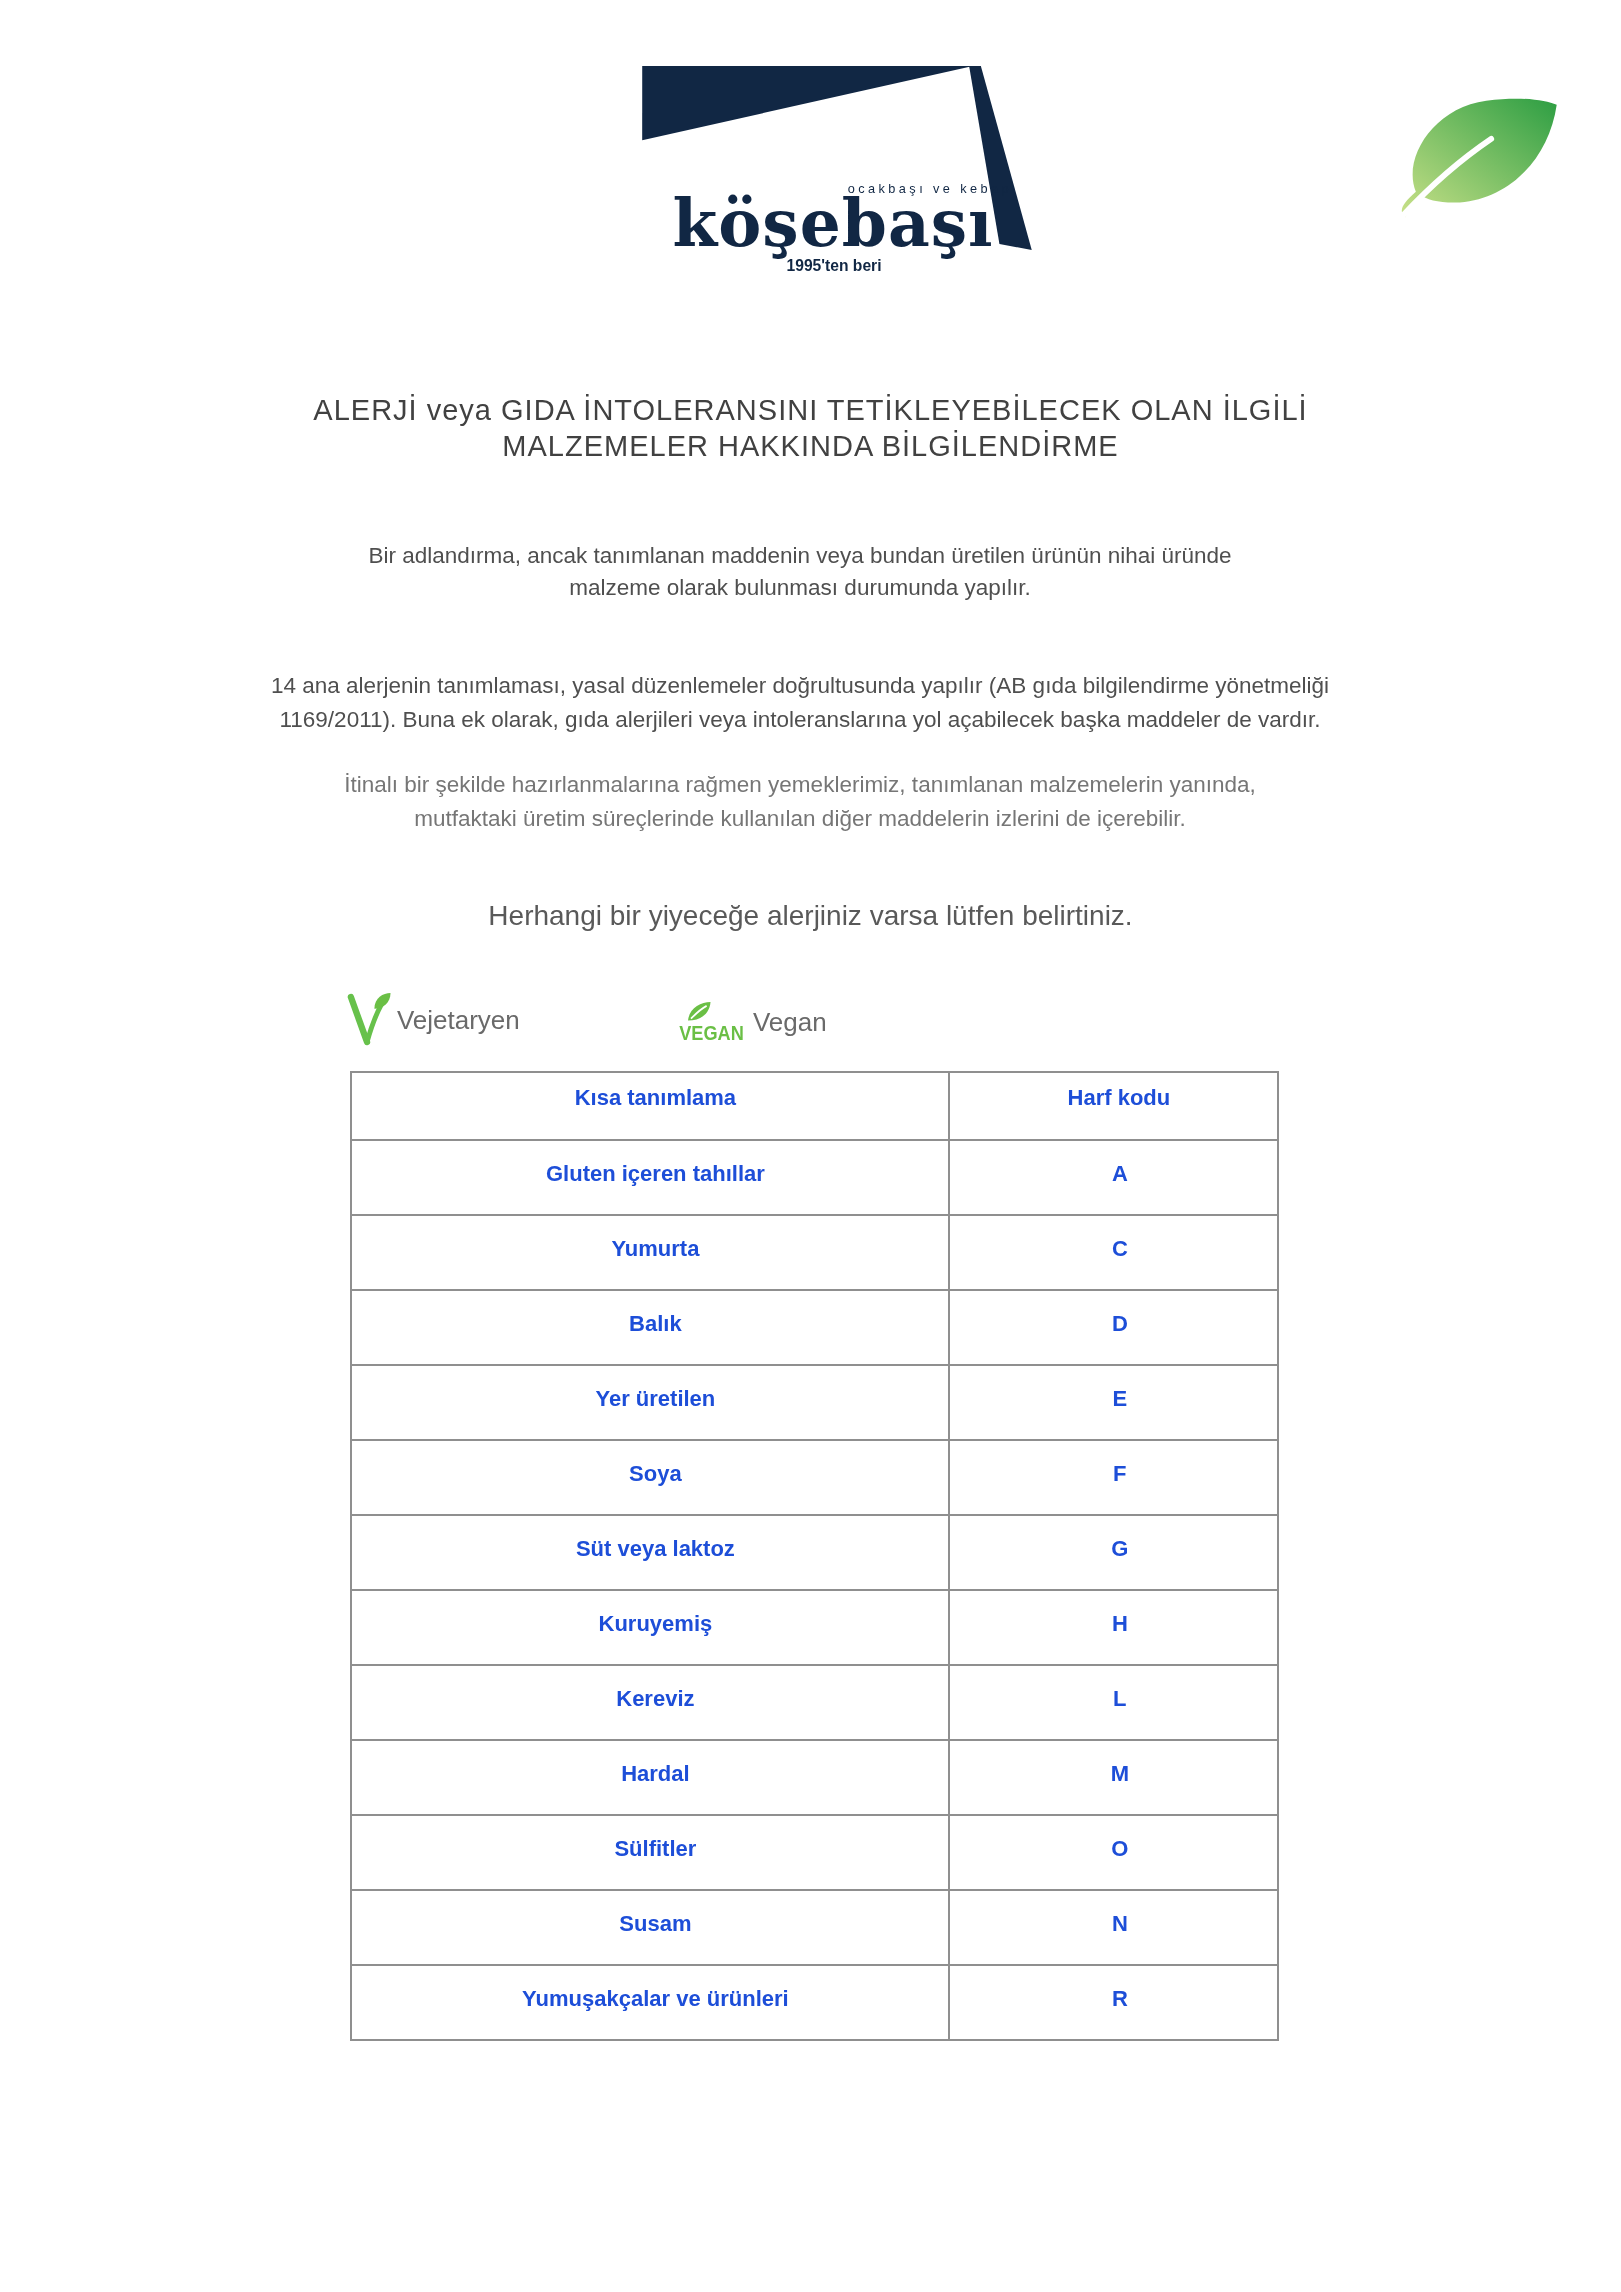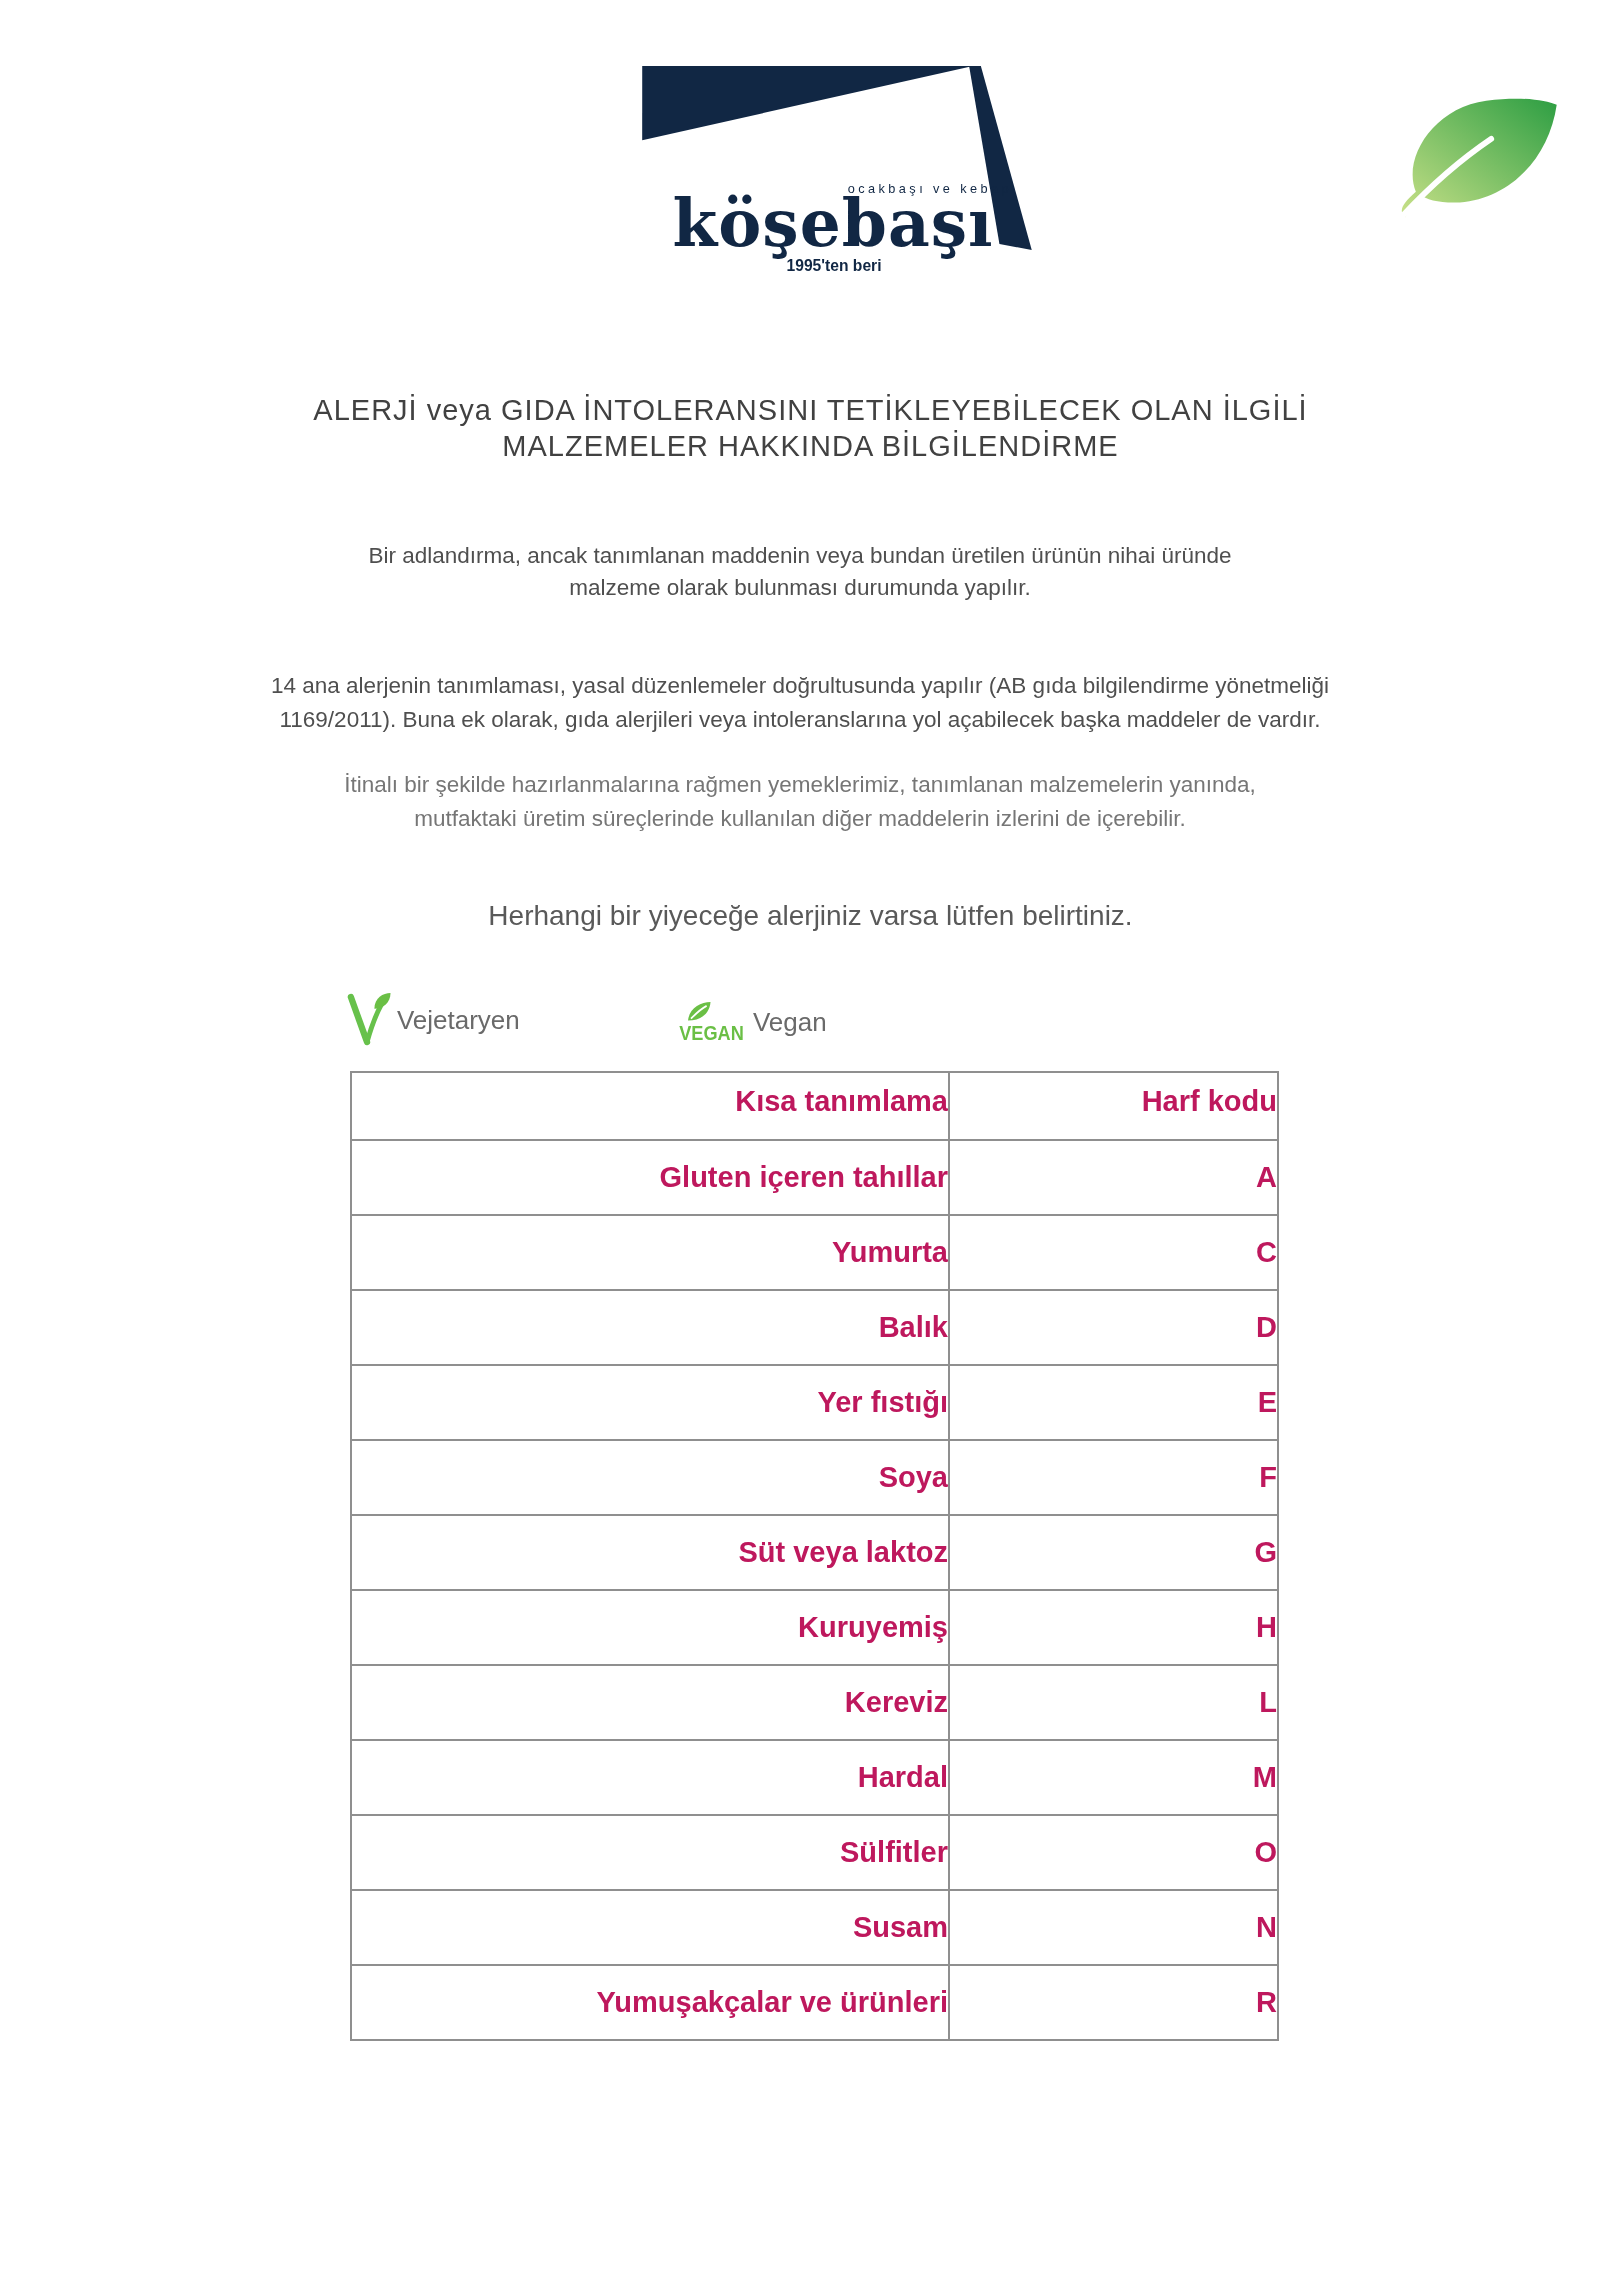--- a/index.html
+++ b/index.html
@@ -35,21 +35,21 @@
   .legend-label{font-size:26px;color:#6a6a6a;margin-left:5.9px;}
   .vegan-green{fill:#6abf45;}
   .veg-stroke{stroke:#67c14b;fill:none;stroke-linecap:round;}
   .vegan-badge-text{font-size:20px;font-weight:bold;letter-spacing:0px;fill:#6abf45;font-family:"Liberation Sans",sans-serif;}
 
   
   table.allergens{position:absolute;left:350px;top:1071px;width:927px;border-collapse:collapse;table-layout:fixed;}
   table.allergens col.c1{width:598px;}
   table.allergens col.c2{width:329px;}
   table.allergens th,table.allergens td{border:2px solid #8f8f8f;vertical-align:top;
-      font-size:29px;font-weight:bold;color:#be185d;text-align:right;
+      font-size:22px;font-weight:bold;color:#1d4ed8;text-align:center;
       padding:0 0 0 10.8px;overflow:hidden;}
   table.allergens tr.head{height:68px;}
   table.allergens tr.head th{padding-top:11.8px;}
   table.allergens tr.datarow{height:75px;}
   table.allergens tr.datarow td{padding-top:19.6px;}
   table.allergens td.code{padding-left:12.7px;}
 </style>
 </head>
 <body>
 
@@ -124,21 +124,21 @@
         </tr>
         <tr class="datarow">
           <td>Yumurta</td>
           <td class="code">C</td>
         </tr>
         <tr class="datarow">
           <td>Balık</td>
           <td class="code">D</td>
         </tr>
         <tr class="datarow">
-          <td>Yer fıstığı</td>
+          <td>Yer üretilen</td>
           <td class="code">E</td>
         </tr>
         <tr class="datarow">
           <td>Soya</td>
           <td class="code">F</td>
         </tr>
         <tr class="datarow">
           <td>Süt veya laktoz</td>
           <td class="code">G</td>
         </tr>

